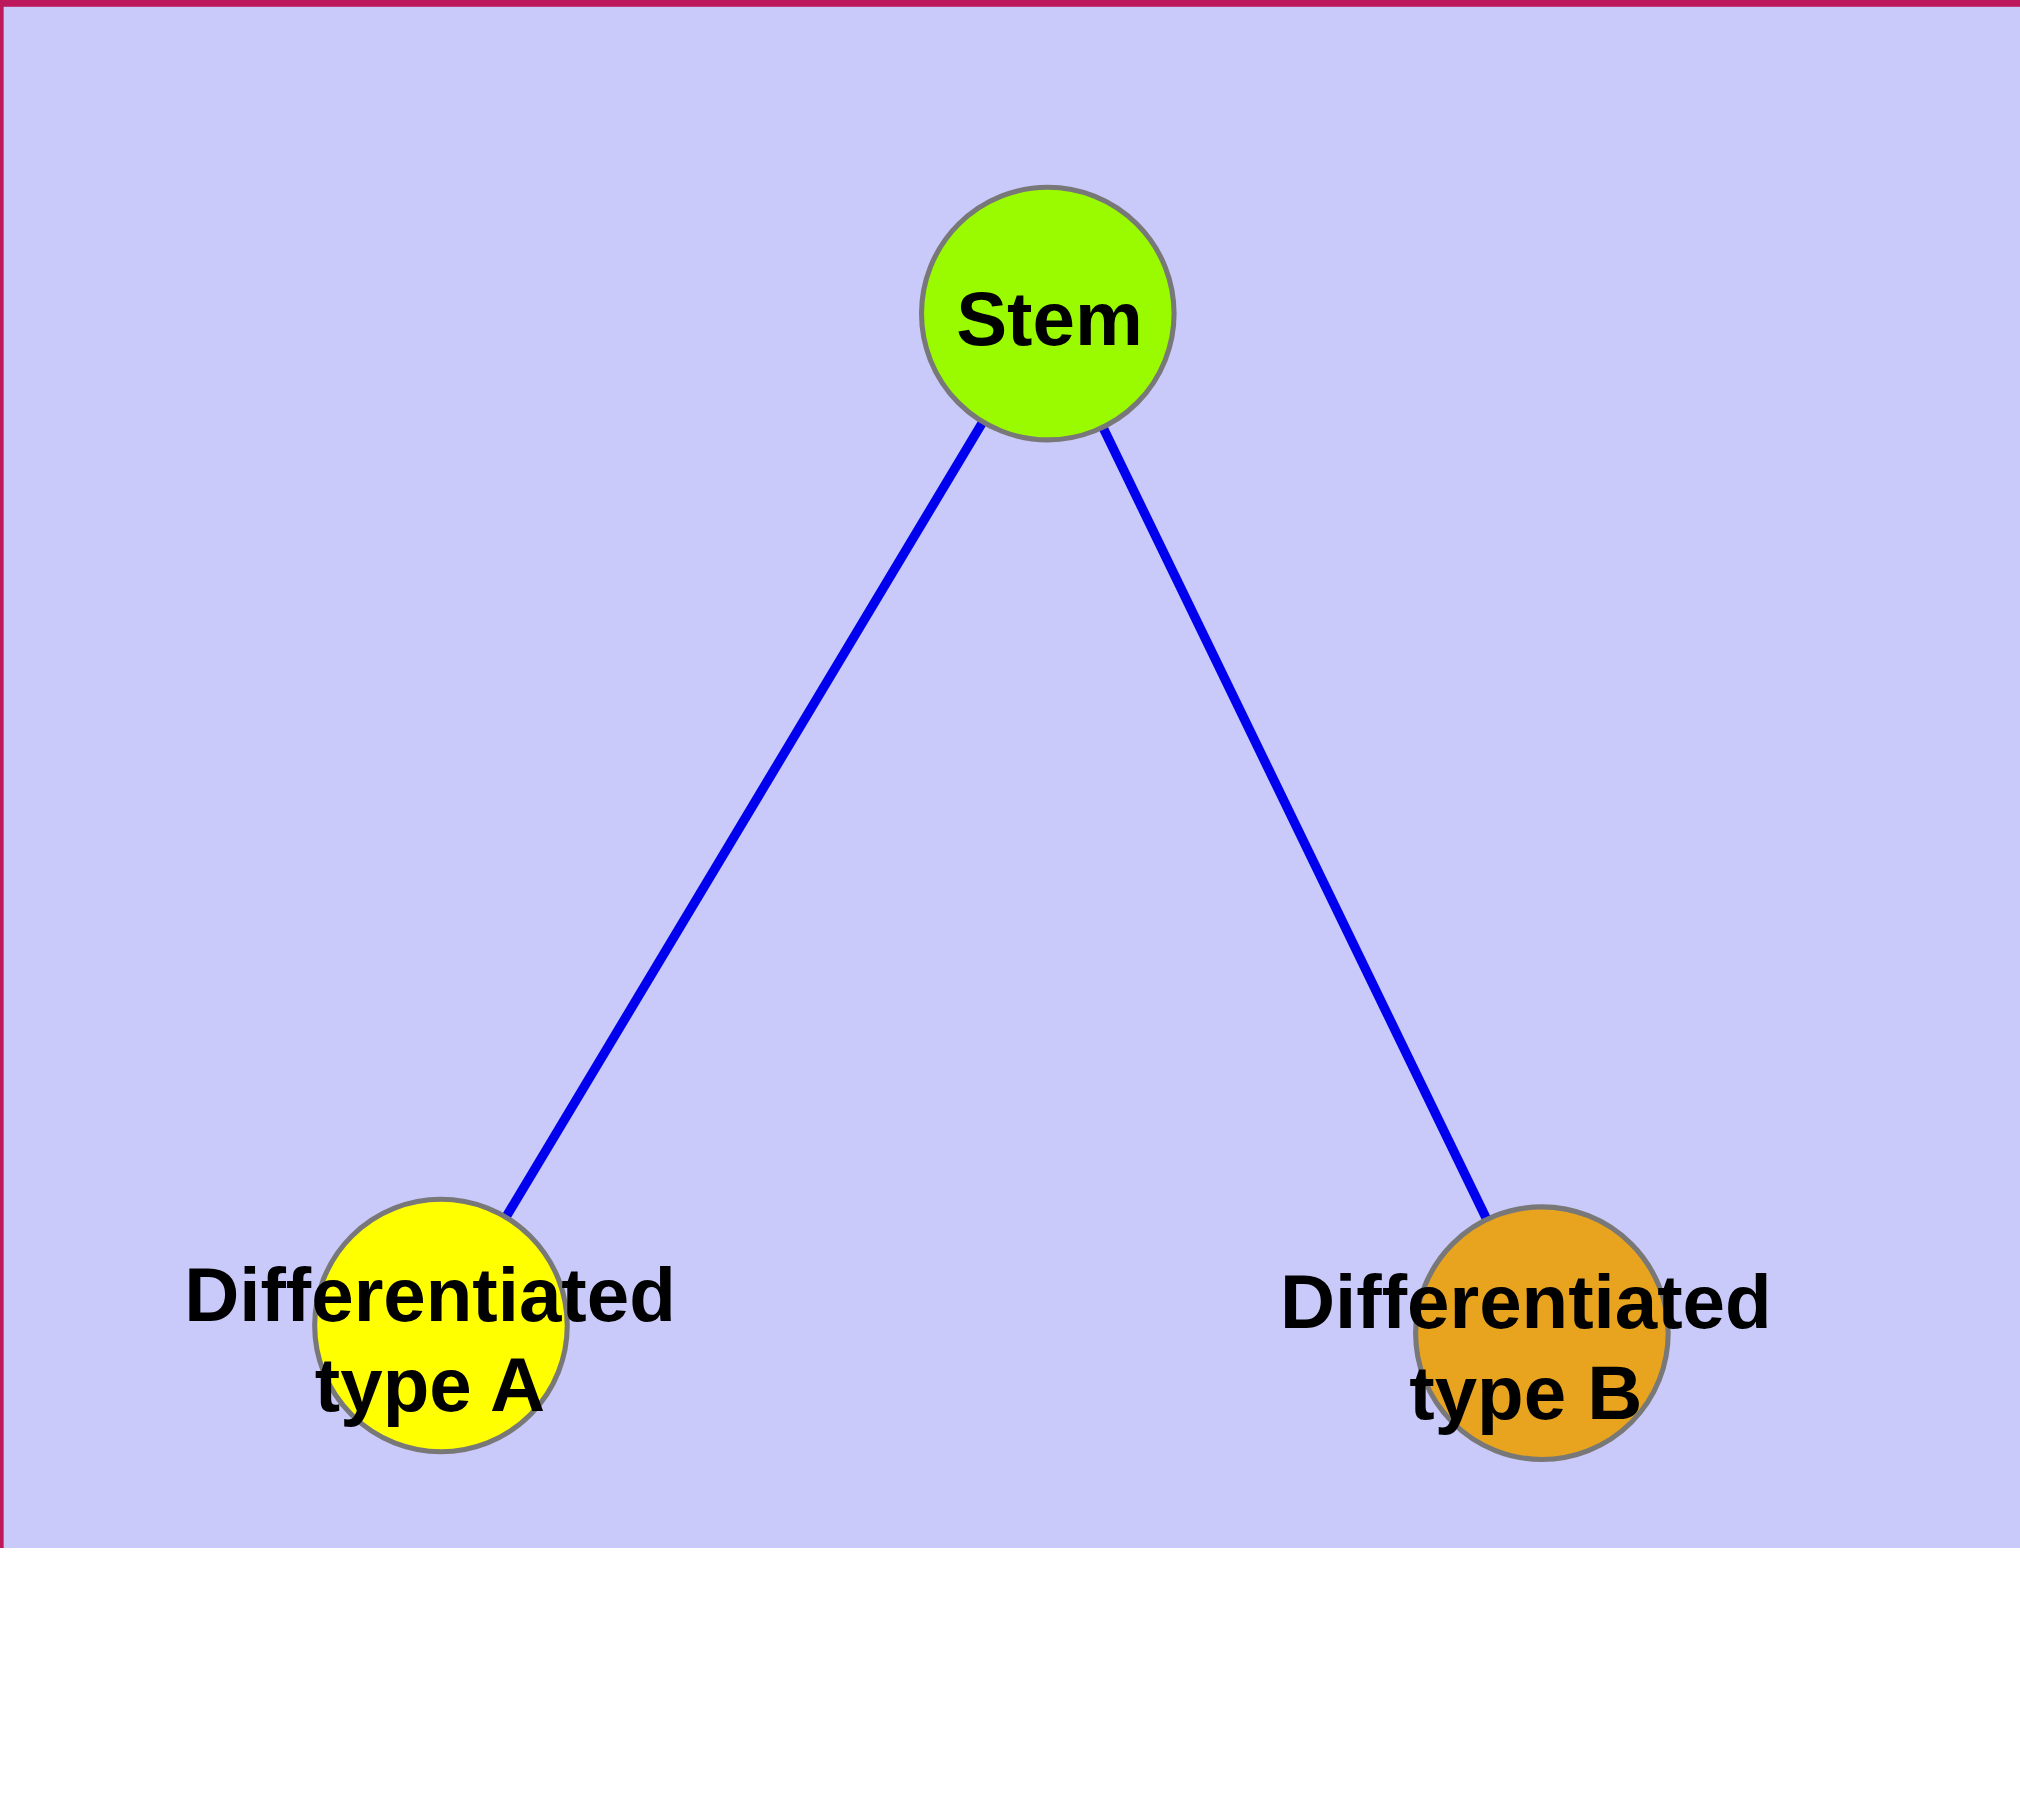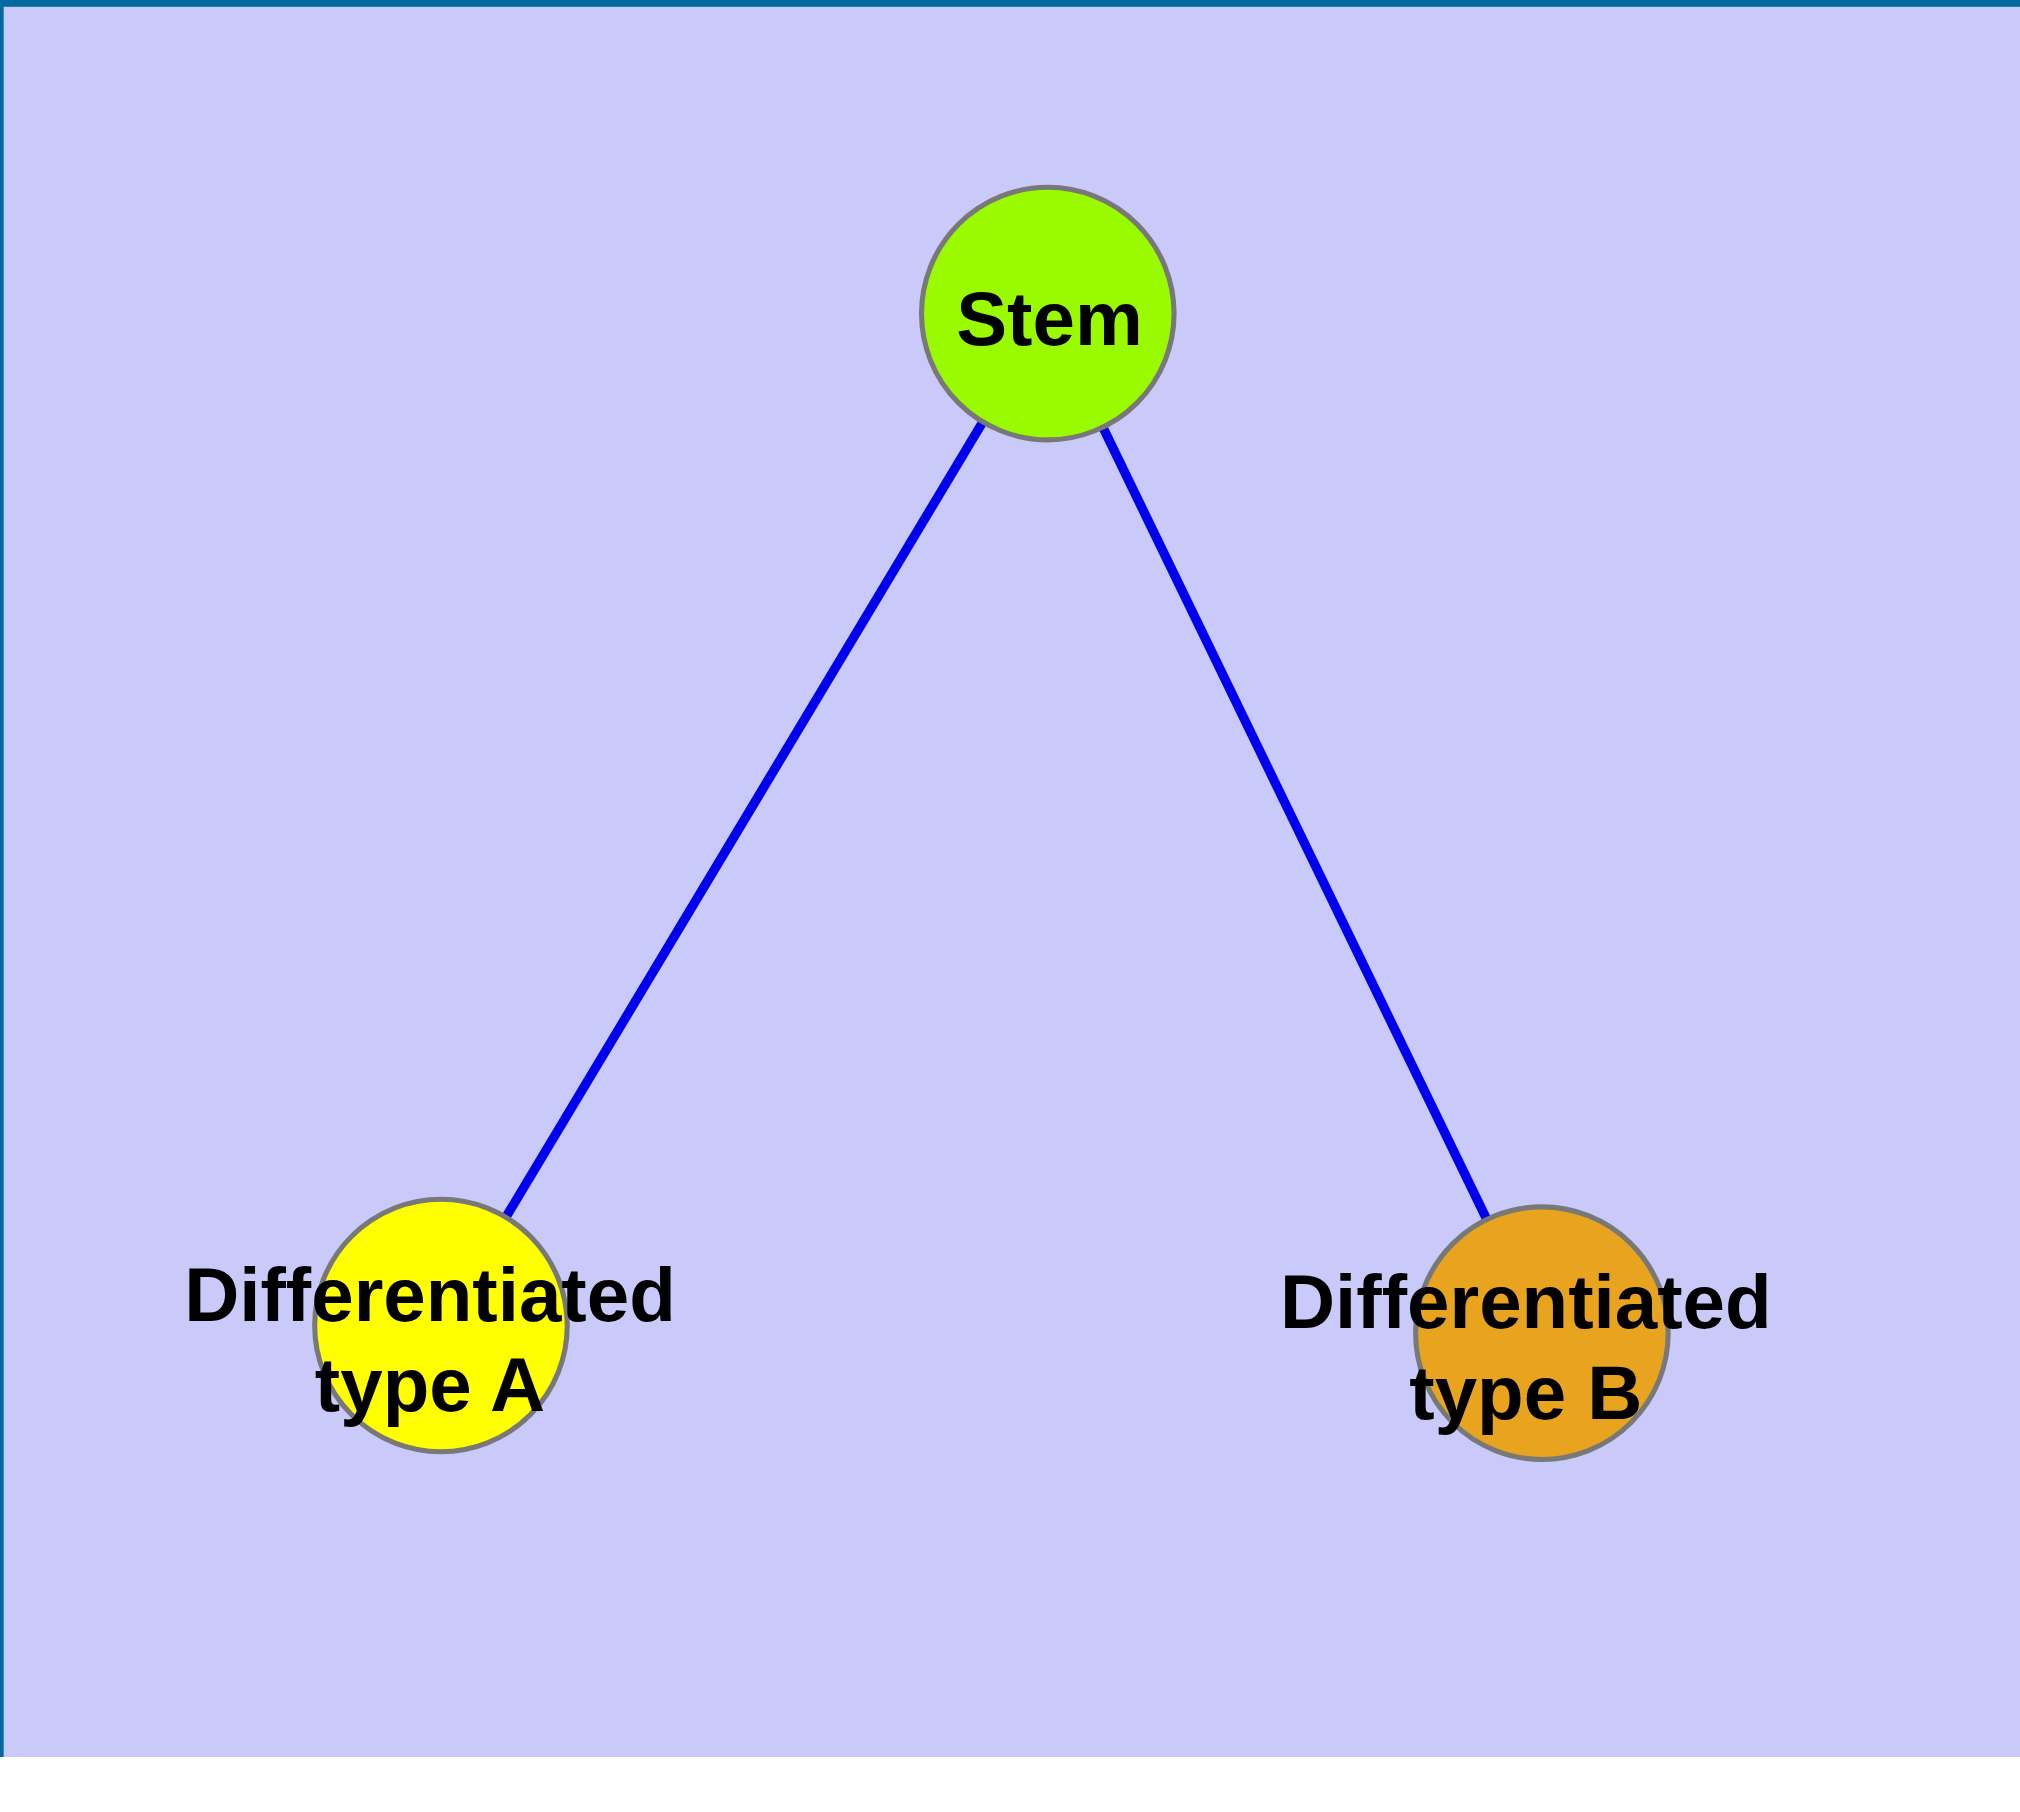--- a/index.html
+++ b/index.html
@@ -4,22 +4,22 @@
 <style>
   html, body {
     margin: 0;
     padding: 0;
     background: #ffffff;
     font-family: "Liberation Sans", sans-serif;
   }
   .canvas {
     position: relative;
     width: 2021px;
-    height: 1757px;
-    background: #0369a1;
+    height: 1548px;
+    background: #be185d;
     overflow: hidden;
   }
   svg.diagram {
     display: block;
     width: 2021px;
     height: 1812px;
   }
   .edge {
     stroke-width: 11;
     fill: none;

